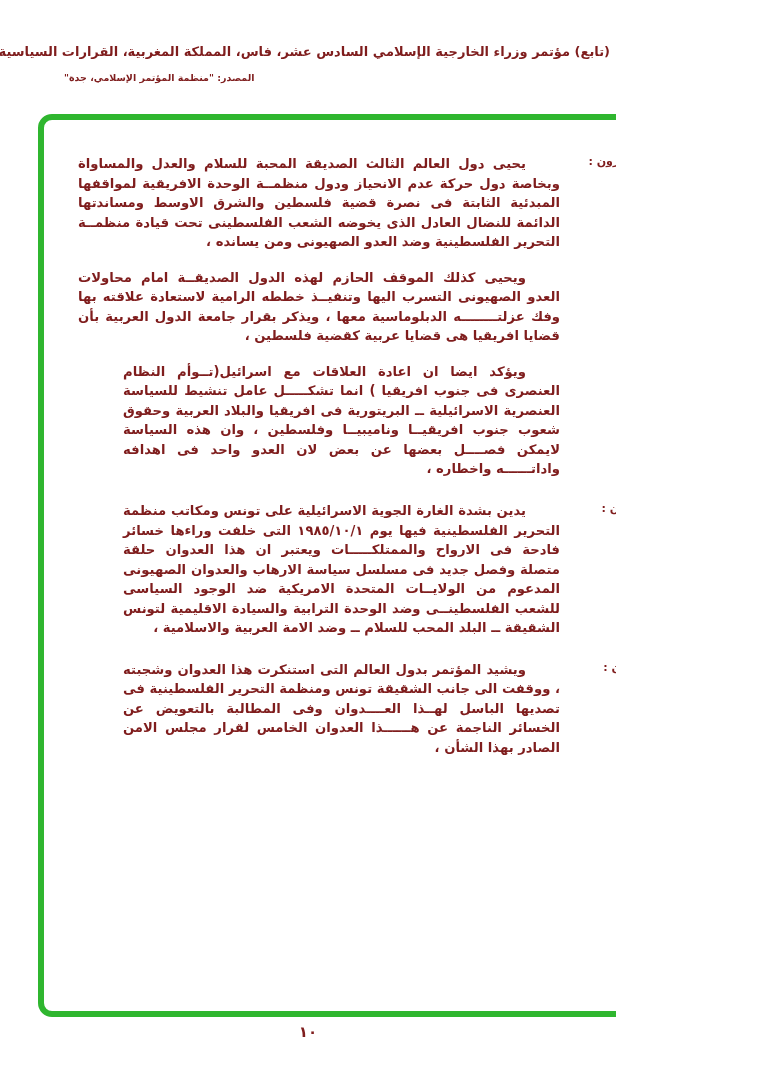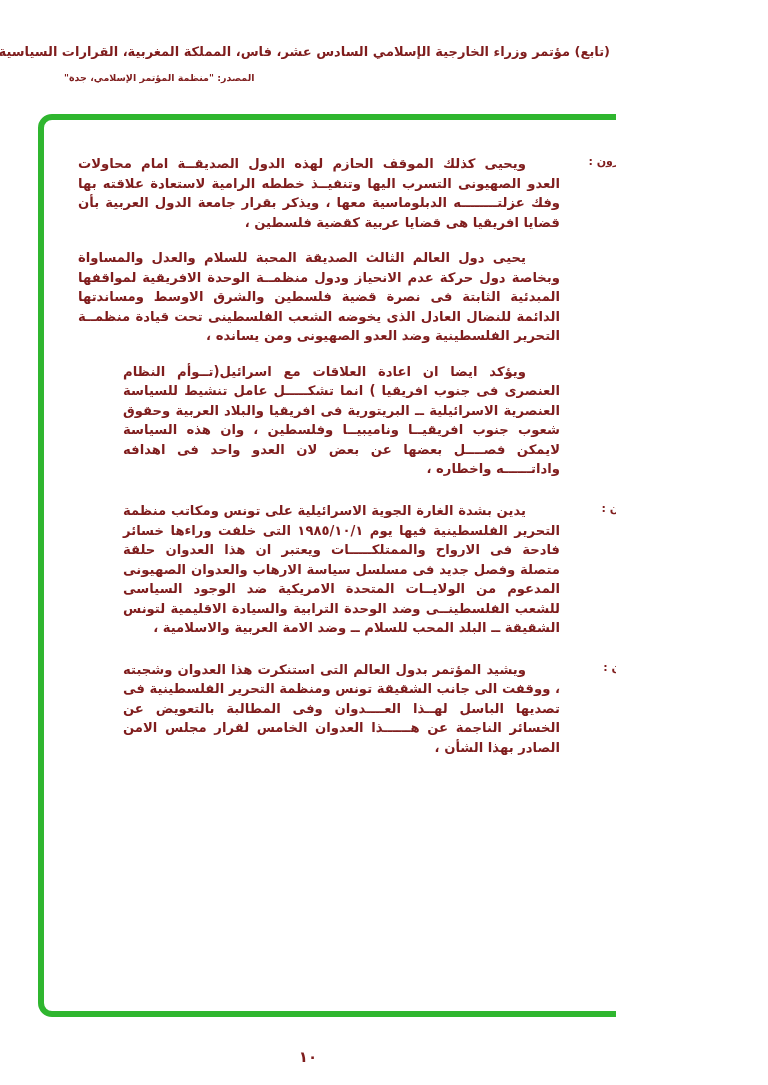--- a/index.html
+++ b/index.html
@@ -76,21 +76,21 @@
     text-align: justify;
     text-indent: 34px;
     direction: rtl;
   }
   .section-body p:last-child {
     margin-bottom: 0;
     margin-left: 45px;
   }
   .page-number {
     position: absolute;
-    bottom: 19px;
+    bottom: 44px;
     left: 0;
     right: 0;
     text-align: center;
     font-size: 15px;
     font-weight: bold;
   }
 </style>
 </head>
 <body>
 
@@ -99,22 +99,22 @@
   <div class="doc-header">
     <div class="header-title">(تابع) مؤتمر وزراء الخارجية الإسلامي السادس عشر، فاس، المملكة المغربية، القرارات السياسية، القرار الرقم ١٦/١-س</div>
     <div class="header-source">المصدر:  "منظمة المؤتمر الإسلامي، جدة"</div>
   </div>
 
   <div class="content-frame">
 
     <div class="section">
       <div class="section-label">الخامس والعشرون :</div>
       <div class="section-body">
+        <p>يحيى دول العالم الثالث الصديقة المحبة للسلام والعدل والمساواة وبخاصة دول حركة عدم الانحياز ودول منظمــة الوحدة الافريقية لمواقفها المبدئية الثابتة فى نصرة قضية فلسطين والشرق الاوسط ومساندتها الدائمة للنضال العادل الذى يخوضه الشعب الفلسطينى تحت قيادة منظمــة التحرير الفلسطينية وضد العدو الصهيونى ومن يسانده ،</p>
         <p>ويحيى كذلك الموقف الحازم لهذه الدول الصديقــة امام محاولات العدو الصهيونى التسرب اليها وتنفيــذ خططه الرامية لاستعادة علاقته بها وفك عزلتــــــــه الدبلوماسية معها ، ويذكر بقرار جامعة الدول العربية بأن قضايا افريقيا هى قضايا عربية كقضية فلسطين ،</p>
-        <p>يحيى دول العالم الثالث الصديقة المحبة للسلام والعدل والمساواة وبخاصة دول حركة عدم الانحياز ودول منظمــة الوحدة الافريقية لمواقفها المبدئية الثابتة فى نصرة قضية فلسطين والشرق الاوسط ومساندتها الدائمة للنضال العادل الذى يخوضه الشعب الفلسطينى تحت قيادة منظمــة التحرير الفلسطينية وضد العدو الصهيونى ومن يسانده ،</p>
         <p>ويؤكد ايضا ان اعادة العلاقات مع اسرائيل(تــوأم النظام العنصرى فى جنوب افريقيا ) انما تشكـــــل عامل تنشيط للسياسة العنصرية الاسرائيلية ــ البريتورية فى افريقيا والبلاد العربية وحقوق شعوب جنوب افريقيــا وناميبيــا وفلسطين ، وان هذه السياسة لايمكن فصــــل بعضها عن بعض لان العدو واحد فى اهدافه واداتــــــه واخطاره ،</p>
       </div>
     </div>
 
     <div class="section">
       <div class="section-label">سادس وعشرون :</div>
       <div class="section-body">
         <p>يدين بشدة الغارة الجوية الاسرائيلية على تونس ومكاتب منظمة التحرير الفلسطينية فيها يوم ١٩٨٥/١٠/١ التى خلفت وراءها خسائر فادحة فى الارواح والممتلكـــــات ويعتبر ان هذا العدوان حلقة متصلة وفصل جديد فى مسلسل سياسة الارهاب والعدوان الصهيونى المدعوم من الولايــات المتحدة الامريكية ضد الوجود السياسى للشعب الفلسطينــى وضد الوحدة الترابية والسيادة الاقليمية لتونس الشقيقة ــ البلد المحب للسلام ــ وضد الامة العربية والاسلامية ،</p>
       </div>
     </div>

